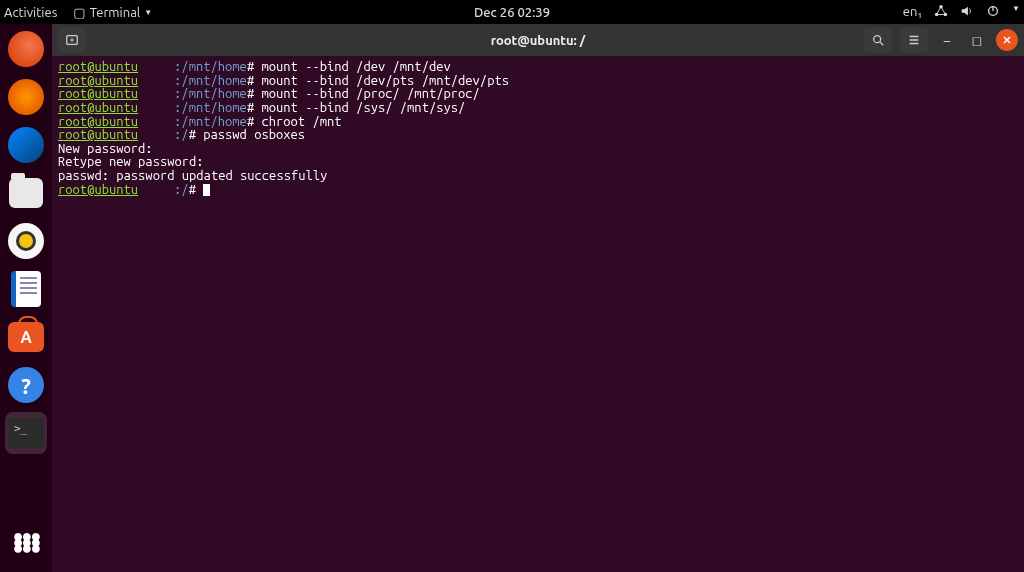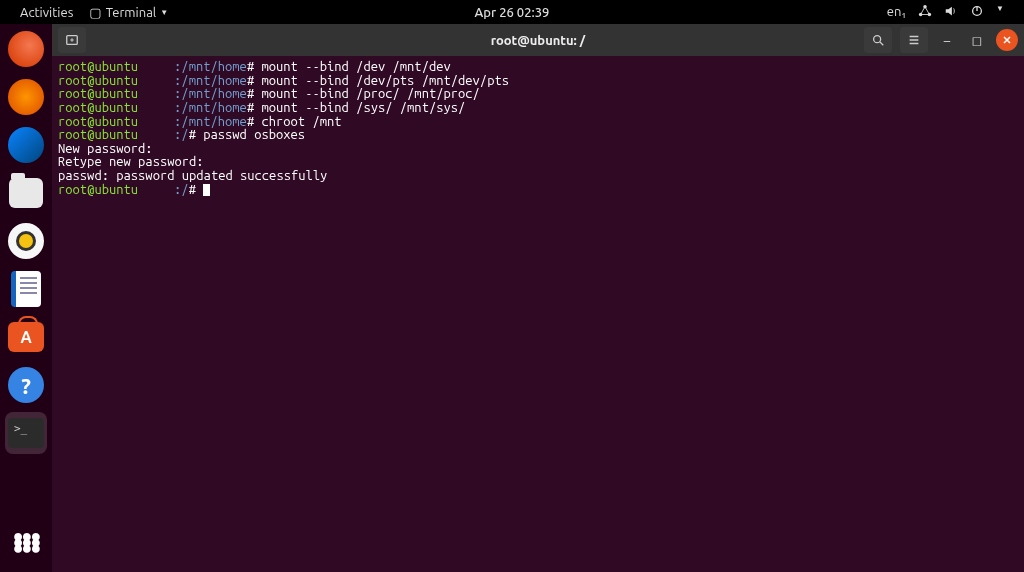--- a/index.html
+++ b/index.html
@@ -1,19 +1,19 @@
 <!DOCTYPE html>
 <html><head>
 <meta charset="utf-8">
 <style>
 * { margin:0; padding:0; box-sizing:border-box; }
 body { width:1024px; height:572px; background:#2c001e; font-family:Ubuntu,Arial,sans-serif; overflow:hidden; position:relative; }
 
 
-.topbar { height:24px; background:#000; color:#ddd; font-size:13px; display:flex; align-items:center; padding:0 20px; position:relative; }
+.topbar { height:24px; background:#000; color:#ddd; font-size:13px; display:flex; align-items:center; padding:0 4px; position:relative; }
 .topbar .left { display:flex; gap:16px; align-items:center; }
 .topbar .center { position:absolute; left:50%; transform:translateX(-50%); font-weight:500; }
 .topbar .right { margin-left:auto; display:flex; gap:12px; }
 .app-menu { display:flex; align-items:center; gap:4px; }
 .tri-down { font-size:8px; }
 
 
 .dock { position:absolute; left:0; top:24px; bottom:0; width:52px; background:rgba(0,0,0,0.25); display:flex; flex-direction:column; align-items:center; padding-top:4px; gap:6px; }
 .dock-icon { width:42px; height:42px; border-radius:8px; display:flex; align-items:center; justify-content:center; font-size:20px; cursor:pointer; }
 .dock-icon.active { background:rgba(255,255,255,0.15); }
@@ -22,21 +22,21 @@
 
 .window { position:absolute; left:52px; right:0; top:24px; bottom:0; display:flex; flex-direction:column; }
 .titlebar { height:32px; background:#333; display:flex; align-items:center; padding:0 6px; gap:6px; }
 .titlebar .htbtn { width:28px; height:26px; background:#3a3a3a; border-radius:4px; display:flex; align-items:center; justify-content:center; color:#ddd; font-size:14px; cursor:pointer; }
 .titlebar .title { position:absolute; left:50%; transform:translateX(-50%); color:#eee; font-size:13px; font-weight:bold; }
 .titlebar .right-controls { margin-left:auto; display:flex; gap:8px; align-items:center; }
 .winbtn { width:22px; height:22px; border-radius:50%; display:flex; align-items:center; justify-content:center; color:#ddd; font-size:13px; cursor:pointer; }
 .winbtn.close { background:#e95420; color:#fff; }
 
 .terminal { flex:1; background:#300a24; color:#fff; font-family:"Ubuntu Mono","DejaVu Sans Mono",monospace; font-size:13px; line-height:1.05; padding:4px 6px; white-space:pre; }
-.prompt-user { color:#8ae234; }
+.prompt-user { color:#8ae234;text-decoration:underline; }
 .prompt-path { color:#729fcf;margin-left:36px; }
 .cursor { display:inline-block; width:7px; height:12px; background:#fff; vertical-align:text-bottom; }
 
 
 .i-ubuntu { background:radial-gradient(circle at 60% 40%,#f47750,#dd4814 70%); border-radius:50%; width:36px; height:36px; position:relative; }
 .i-firefox { background:radial-gradient(circle at 50% 50%,#ff9500,#e66000 70%); border-radius:50%; width:36px; height:36px; }
 .i-tbird { background:linear-gradient(135deg,#0a84ff,#00457c); border-radius:50%; width:36px; height:36px; }
 .i-files { background:#e8e8e8; border-radius:6px; width:34px; height:30px; position:relative; }
 .i-files::before { content:""; position:absolute; top:-5px; left:2px; width:14px; height:6px; background:#e8e8e8; border-radius:2px 2px 0 0; }
 .i-rhythm { background:#f7f7f7; border-radius:50%; width:36px; height:36px; display:flex; align-items:center; justify-content:center; }
@@ -54,21 +54,21 @@
 
 <div class="topbar">
   <div class="left">
     <span>Activities</span>
     <span class="app-menu">
       <span>▢</span>
       <span>Terminal</span>
       <span class="tri-down">▼</span>
     </span>
   </div>
-  <div class="center">Apr 26  02:39</div>
+  <div class="center">Dec 26  02:39</div>
   <div class="right">
     <span>en₁</span>
     <span>
       <svg width="14" height="14" viewBox="0 0 16 16">
           <circle cx="8" cy="3" r="2" fill="#ddd"></circle>
           <circle cx="3" cy="12" r="2" fill="#ddd"></circle>
           <circle cx="13" cy="12" r="2" fill="#ddd"></circle>
           <path d="M8 3L3 12M8 3l5 9M3 12h10" stroke="#ddd" stroke-width="1"></path>
         </svg>
     </span>

